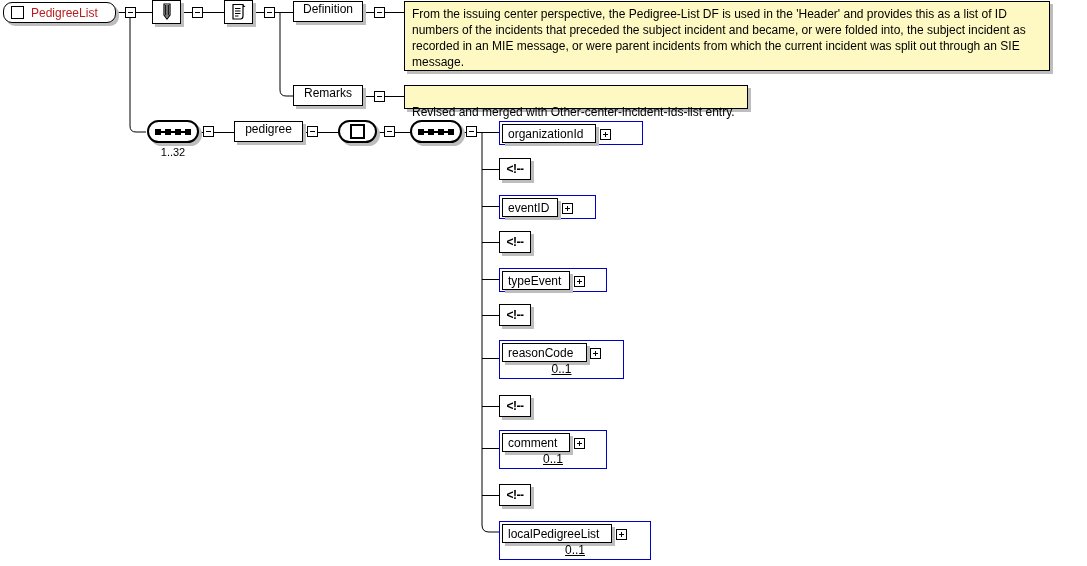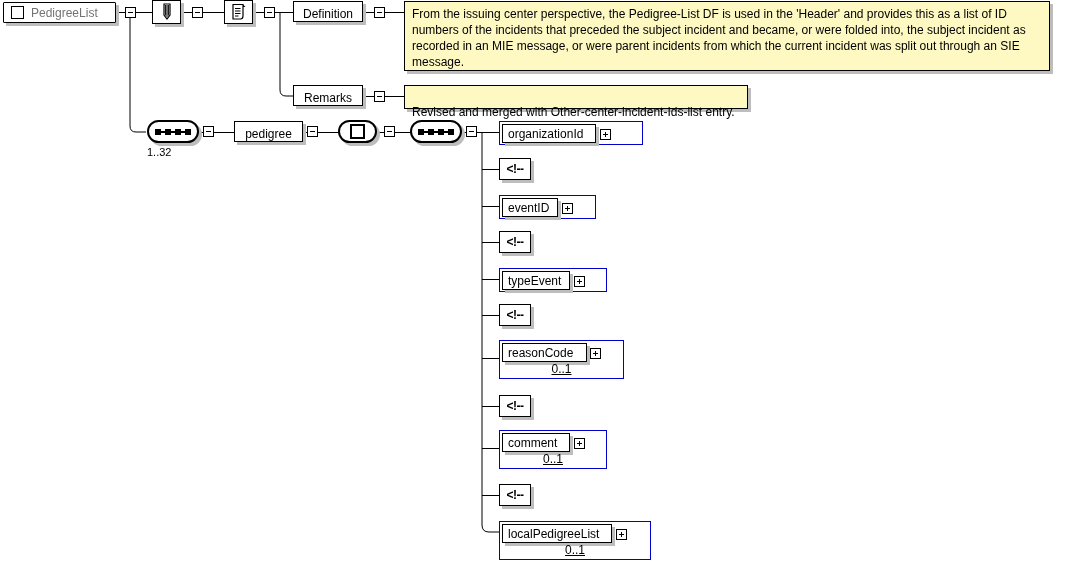--- a/index.html
+++ b/index.html
@@ -30,45 +30,45 @@
   }
   .node {
     position: absolute;
     box-sizing: border-box;
   }
 
   
   .root-node {
     border: 1px solid #000;
     background: #fff;
-    border-radius: 1px;
+    border-radius: 9px;
     box-shadow: 3px 3px 0 0 #bdbdbd;
     display: flex;
     align-items: center;
     padding: 0 9px 0 7px;
     font-size: 12px;
-    color: #737373;
+    color: #b91c1c;
     white-space: nowrap;
   }
   .root-sq {
     width: 11px;
     height: 11px;
     border: 1px solid #000;
     background: #fff;
     margin-right: 7px;
     flex: none;
   }
 
   
   .plainbox {
     border: 1px solid #000;
     background: #fff;
     box-shadow: 3px 3px 0 0 #bdbdbd;
     display: flex;
-    align-items: flex-end;
+    align-items: flex-start;
     justify-content: center;
     font-size: 12px;
     color: #000;
     white-space: nowrap;
   }
 
   
   .iconbox {
     border: 1px solid #000;
     background: #fff;
@@ -221,21 +221,21 @@
     font-family: "Liberation Sans", sans-serif;
     letter-spacing: -0.5px;
     color: #000;
   }
 
   
   .cardlabel {
     position: absolute;
     font-size: 11px;
     color: #000;
-    text-align: left;
+    text-align: center;
     white-space: nowrap;
   }
 </style>
 </head>
 <body>
 
 <div id="canvas">
 
   <svg id="wires" viewBox="0 0 1087 566" width="1087" height="566">
     <g stroke="#000" stroke-width="1" fill="none" shape-rendering="crispEdges">

